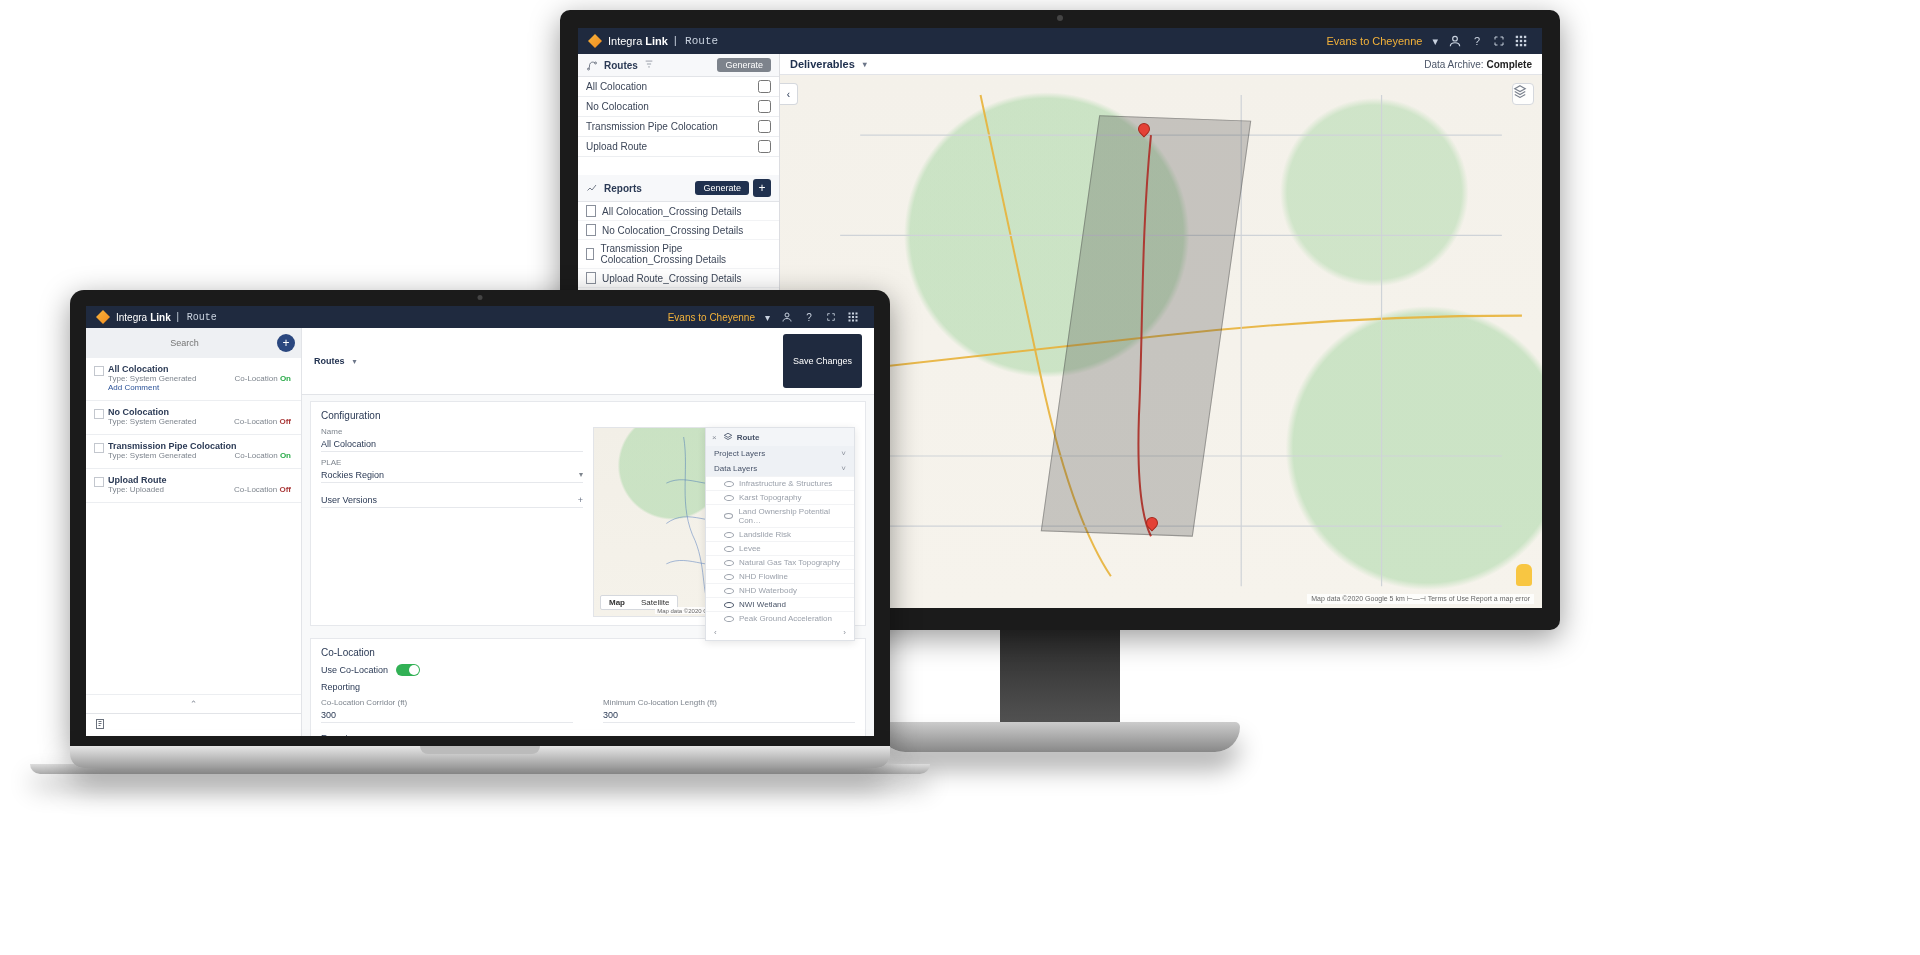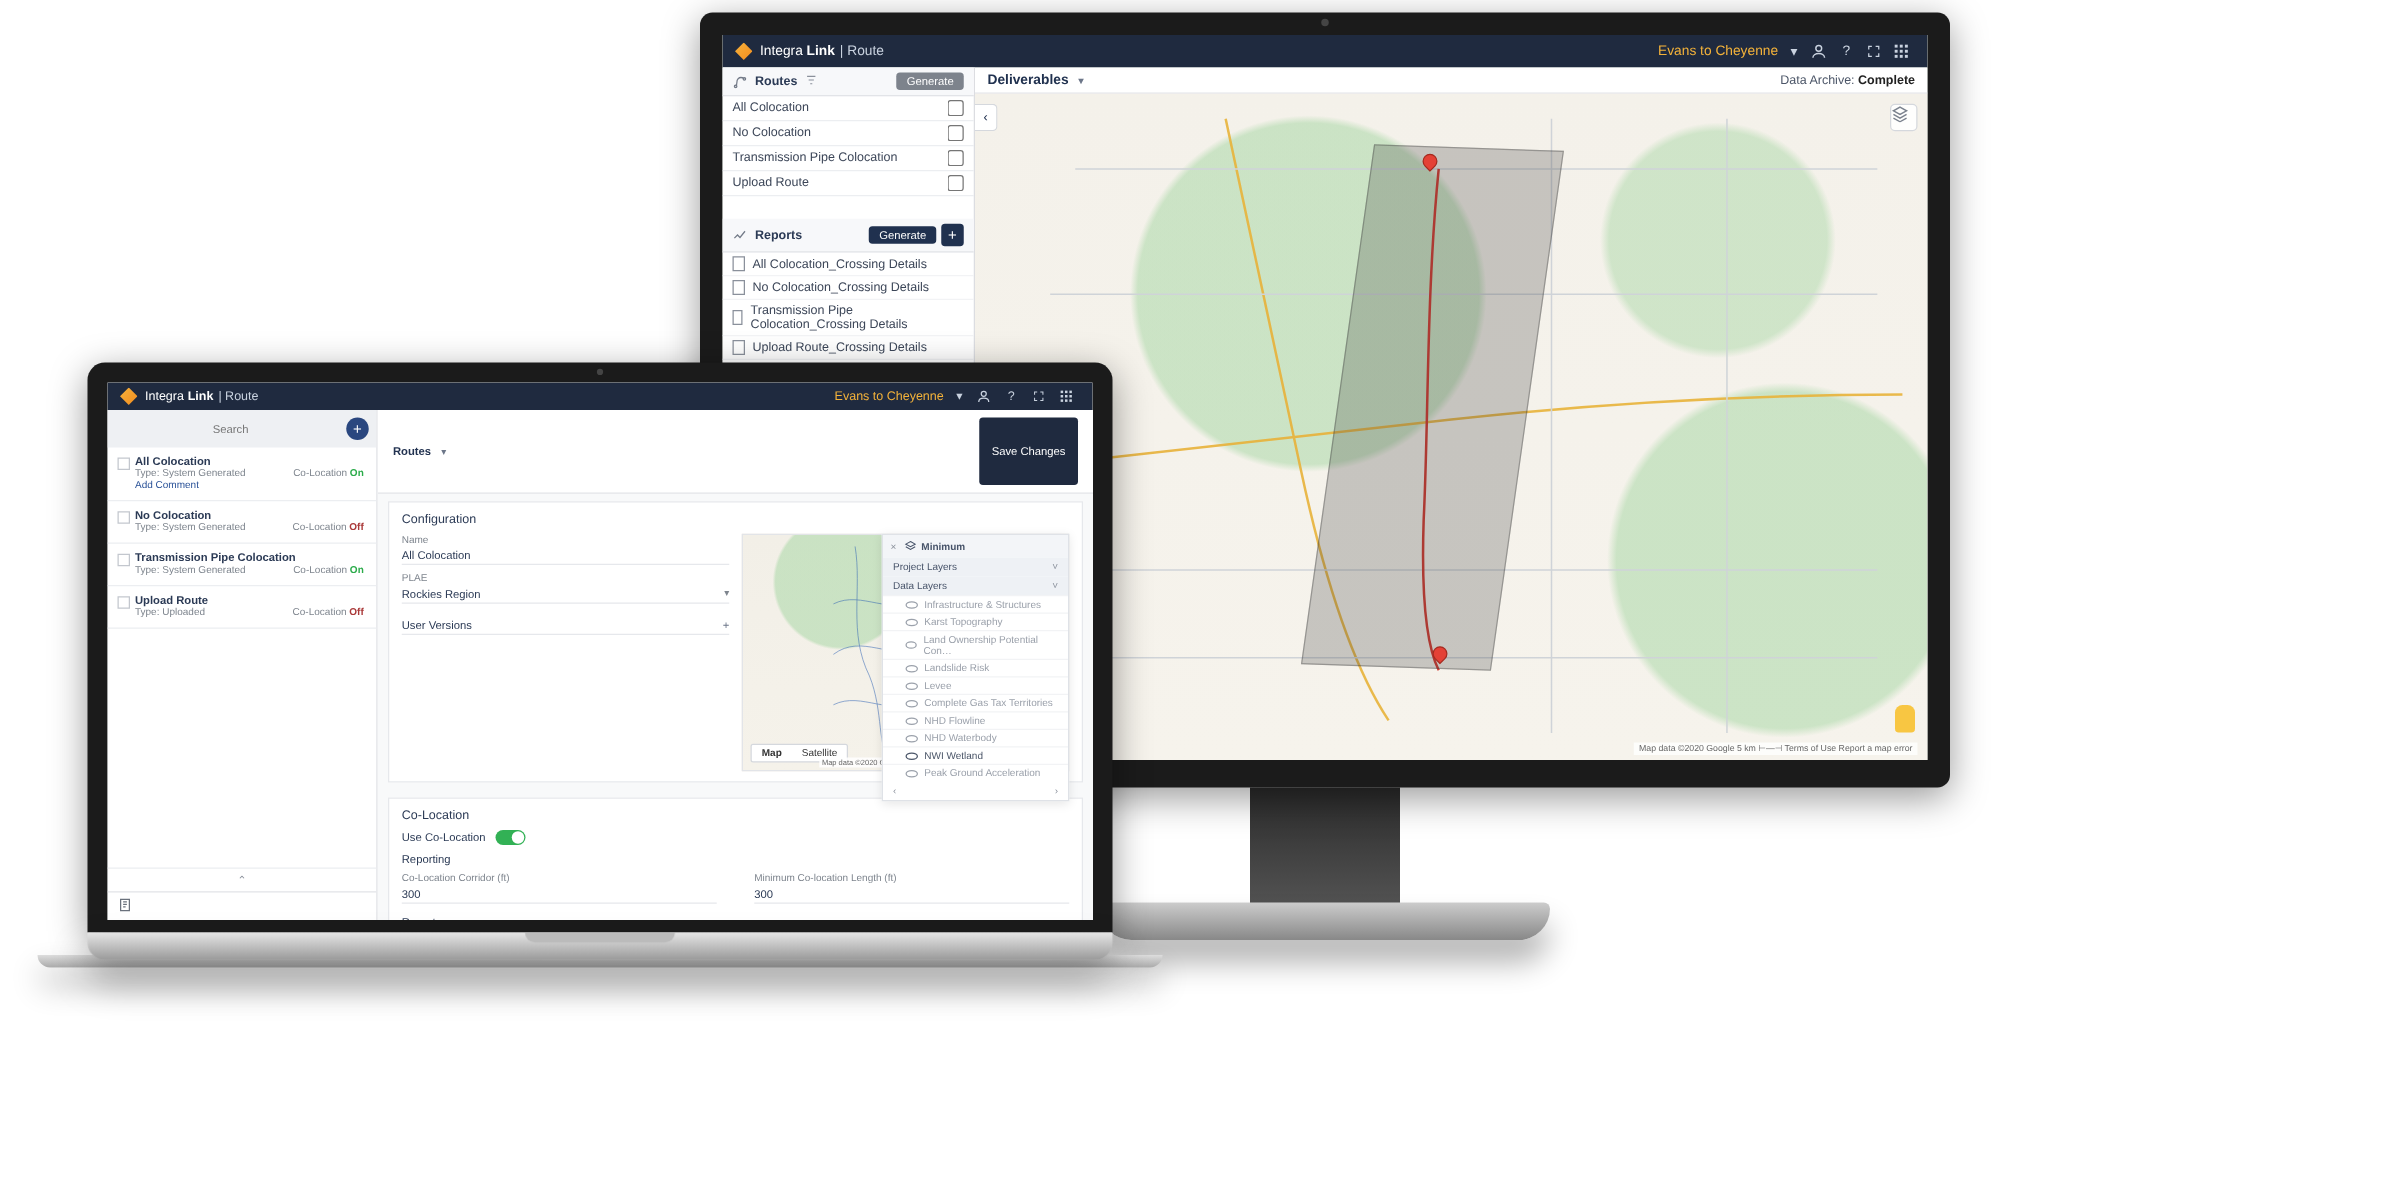--- a/index.html
+++ b/index.html
@@ -116,21 +116,21 @@
   }
   .laptop .app-header { height: 22px; font-size: 10px; }
   .app-header .brand-mark {
     width: 14px; height: 14px;
     background: linear-gradient(135deg,#f6b23c,#f28c1e);
     clip-path: polygon(50% 0, 100% 50%, 50% 100%, 0 50%);
     margin-right: 6px;
   }
   .app-header .brand-primary { font-weight: 400; }
   .app-header .brand-secondary { font-weight: 700; margin-left: 3px; }
-  .app-header .brand-section { margin-left: 4px; color: #c9d2df; font-weight: 300; }
+  .app-header .brand-section { margin-left: 4px; color: #c9d2df; font-weight: 300; font-family: Liberation Mono, monospace; }
   .app-header .spacer { flex: 1; }
   .app-header .project-name { color: #f3b23a; margin-right: 10px; }
   .hdr-icon {
     width: 16px; height: 16px;
     margin: 0 3px;
     display: inline-flex; align-items: center; justify-content: center;
     color: #c9d2df;
     cursor: pointer;
   }
 
@@ -857,21 +857,21 @@
                   </div>
 
                   <div class="layers-popup">
                     <div class="lp-head">
                       <span class="lp-close">×</span>
                       <span style="margin-left:6px;display:inline-flex;">
                         <svg viewBox="0 0 24 24" width="10" height="10" fill="none" stroke="#475369" stroke-width="2">
                             <path d="M12 3l9 5-9 5-9-5 9-5zM3 13l9 5 9-5"></path>
                           </svg>
                       </span>
-                      <span style="margin-left:4px;">Minimum</span>
+                      <span style="margin-left:4px;">Route</span>
                     </div>
                     <div class="lp-section">Project Layers</div>
                     <div class="lp-section">Data Layers</div>
                     <div class="lp-row">
                         <span class="lp-eye"></span>
                         <span>Infrastructure &amp; Structures</span>
                       </div>
                     <div class="lp-row">
                         <span class="lp-eye"></span>
                         <span>Karst Topography</span>
@@ -883,21 +883,21 @@
                     <div class="lp-row">
                         <span class="lp-eye"></span>
                         <span>Landslide Risk</span>
                       </div>
                     <div class="lp-row">
                         <span class="lp-eye"></span>
                         <span>Levee</span>
                       </div>
                     <div class="lp-row">
                         <span class="lp-eye"></span>
-                        <span>Complete Gas Tax Territories</span>
+                        <span>Natural Gas Tax Topography</span>
                       </div>
                     <div class="lp-row">
                         <span class="lp-eye"></span>
                         <span>NHD Flowline</span>
                       </div>
                     <div class="lp-row">
                         <span class="lp-eye"></span>
                         <span>NHD Waterbody</span>
                       </div>
                     <div class="lp-row active">

